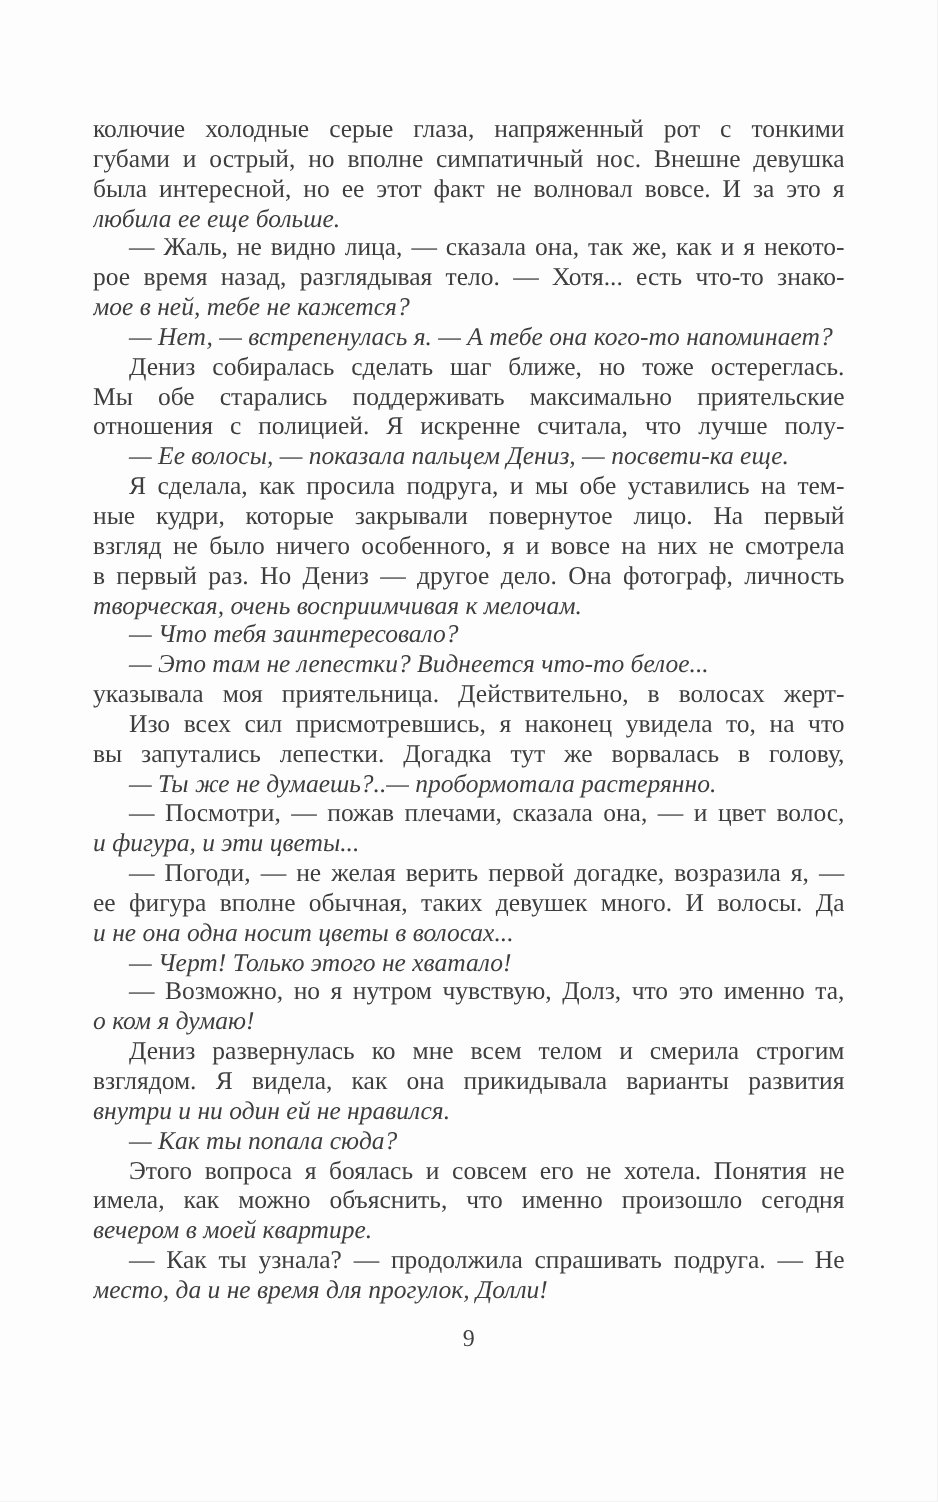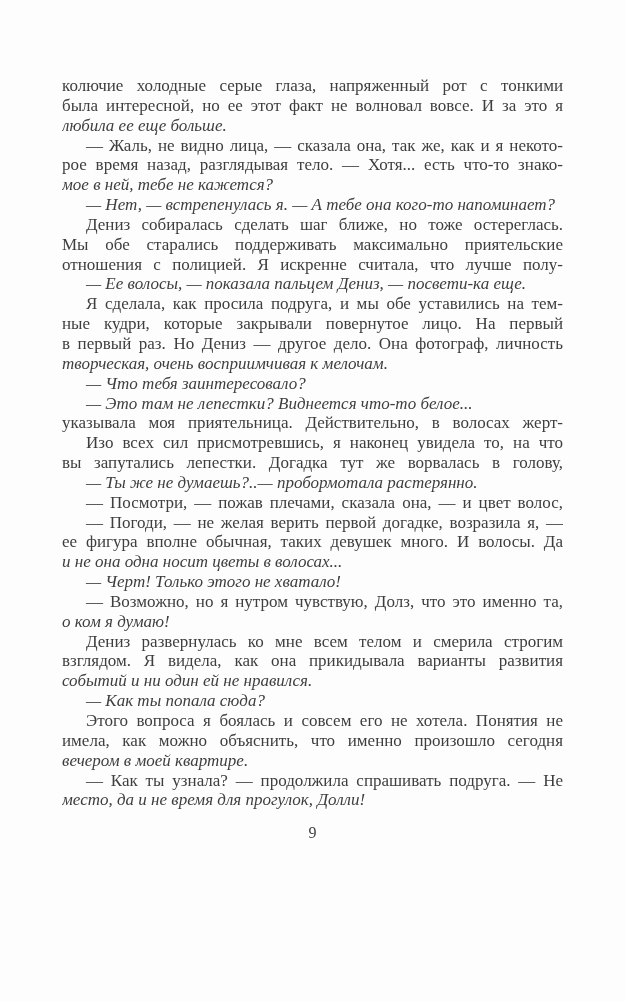--- a/index.html
+++ b/index.html
@@ -53,20 +53,21 @@
   }
 </style>
 </head>
 <body>
 
 <div class="page" style="--page-bg: #fdfdfd; --text-color: #3e3e3e;">
   <div class="text-column" id="text-column">
 
     <div class="paragraph">
         <div class="line">колючие холодные серые глаза, напряженный рот с тонкими</div>
+        <div class="line">губами и острый, но вполне симпатичный нос. Внешне девушка</div>
         <div class="line">была интересной, но ее этот факт не волновал вовсе. И за это я</div>
         <div class="line last">любила ее еще больше.</div>
       </div>
       <div class="paragraph">
         <div class="line first-indent">— Жаль, не видно лица, — сказала она, так же, как и я некото-</div>
         <div class="line">рое время назад, разглядывая тело. — Хотя... есть что-то знако-</div>
         <div class="line last">мое в ней, тебе не кажется?</div>
       </div>
       <div class="paragraph">
         <div class="line last first-indent">— Нет, — встрепенулась я. — А тебе она кого-то напоминает?</div>
@@ -75,56 +76,58 @@
         <div class="line first-indent">Дениз собиралась сделать шаг ближе, но тоже остереглась.</div>
         <div class="line">Мы обе старались поддерживать максимально приятельские</div>
         <div class="line">отношения с полицией. Я искренне считала, что лучше полу-</div>
       </div>
       <div class="paragraph">
         <div class="line last first-indent">— Ее волосы, — показала пальцем Дениз, — посвети-ка еще.</div>
       </div>
       <div class="paragraph">
         <div class="line first-indent">Я сделала, как просила подруга, и мы обе уставились на тем-</div>
         <div class="line">ные кудри, которые закрывали повернутое лицо. На первый</div>
+        <div class="line">взгляд не было ничего особенного, я и вовсе на них не смотрела</div>
         <div class="line">в первый раз. Но Дениз — другое дело. Она фотограф, личность</div>
         <div class="line last">творческая, очень восприимчивая к мелочам.</div>
       </div>
       <div class="paragraph">
         <div class="line last first-indent">— Что тебя заинтересовало?</div>
       </div>
       <div class="paragraph">
         <div class="line last first-indent">— Это там не лепестки? Виднеется что-то белое...</div>
       </div>
       <div class="paragraph">
         <div class="line">указывала моя приятельница. Действительно, в волосах жерт-</div>
         <div class="line first-indent">Изо всех сил присмотревшись, я наконец увидела то, на что</div>
         <div class="line">вы запутались лепестки. Догадка тут же ворвалась в голову,</div>
       </div>
       <div class="paragraph">
         <div class="line last first-indent">— Ты же не думаешь?..— пробормотала растерянно.</div>
       </div>
       <div class="paragraph">
         <div class="line first-indent">— Посмотри, — пожав плечами, сказала она, — и цвет волос,</div>
+        <div class="line last">и фигура, и эти цветы...</div>
       </div>
       <div class="paragraph">
         <div class="line first-indent">— Погоди, — не желая верить первой догадке, возразила я, —</div>
         <div class="line">ее фигура вполне обычная, таких девушек много. И волосы. Да</div>
         <div class="line last">и не она одна носит цветы в волосах...</div>
       </div>
       <div class="paragraph">
         <div class="line last first-indent">— Черт! Только этого не хватало!</div>
       </div>
       <div class="paragraph">
         <div class="line first-indent">— Возможно, но я нутром чувствую, Долз, что это именно та,</div>
         <div class="line last">о ком я думаю!</div>
       </div>
       <div class="paragraph">
         <div class="line first-indent">Дениз развернулась ко мне всем телом и смерила строгим</div>
         <div class="line">взглядом. Я видела, как она прикидывала варианты развития</div>
-        <div class="line last">событий и ни один ей не нравился.</div>
+        <div class="line last">внутри и ни один ей не нравился.</div>
       </div>
       <div class="paragraph">
         <div class="line last first-indent">— Как ты попала сюда?</div>
       </div>
       <div class="paragraph">
         <div class="line first-indent">Этого вопроса я боялась и совсем его не хотела. Понятия не</div>
         <div class="line">имела, как можно объяснить, что именно произошло сегодня</div>
         <div class="line last">вечером в моей квартире.</div>
       </div>
       <div class="paragraph">

